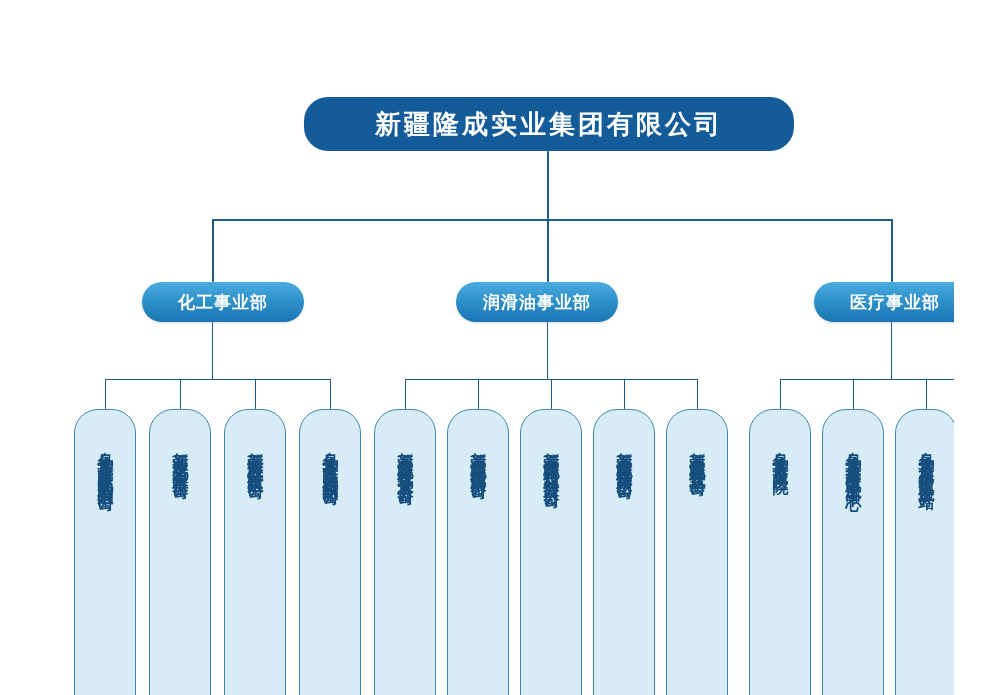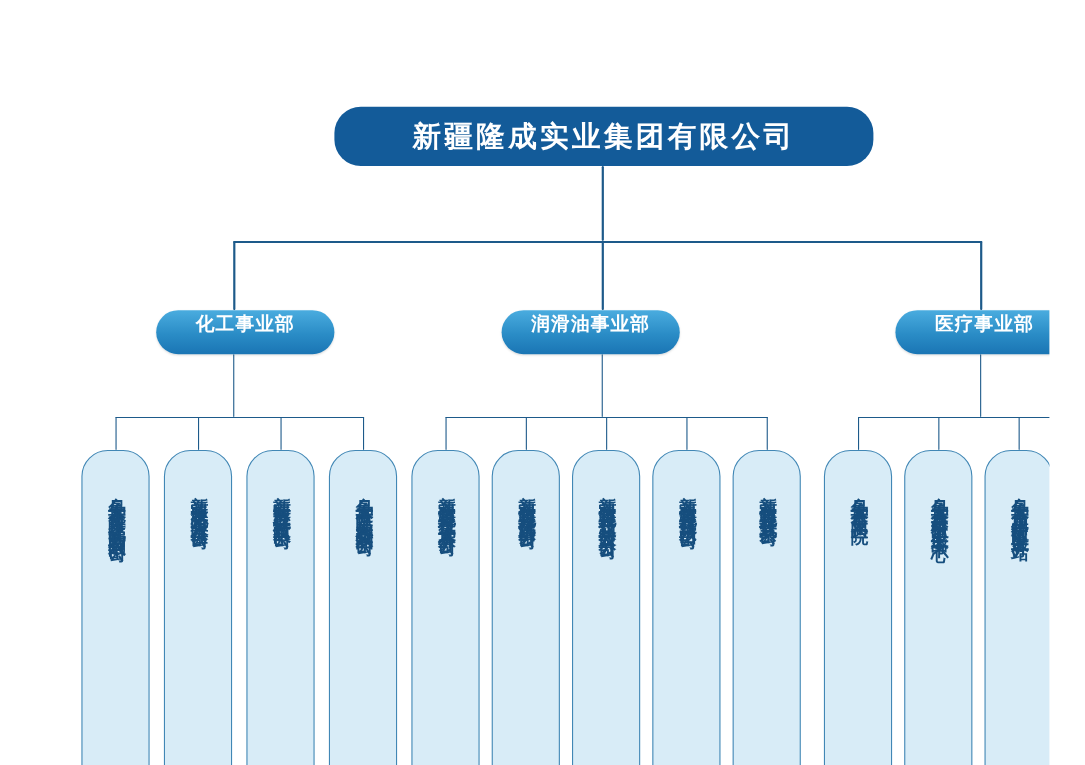--- a/index.html
+++ b/index.html
@@ -33,21 +33,21 @@
   
   .division {
     position: absolute;
     top: 218px;
     width: 162px; height: 40px;
     background: linear-gradient(180deg, #4aacdf 0%, #2a8cc6 55%, #1a75b4 100%);
     color: #ffffff;
     font-size: 17px;
     font-weight: bold;
     letter-spacing: 1px;
-    display: flex; align-items: flex-end; justify-content: center;
+    display: flex; align-items: center; justify-content: center;
     box-shadow: 0 1px 2px rgba(0,0,0,0.15);
   }
   .division-chemical  { left: 78px;  }
   .division-lubricant { left: 392px; }
   .division-medical   { left: 750px; }
 
   
   .company {
     position: absolute;
     top: 345px;

